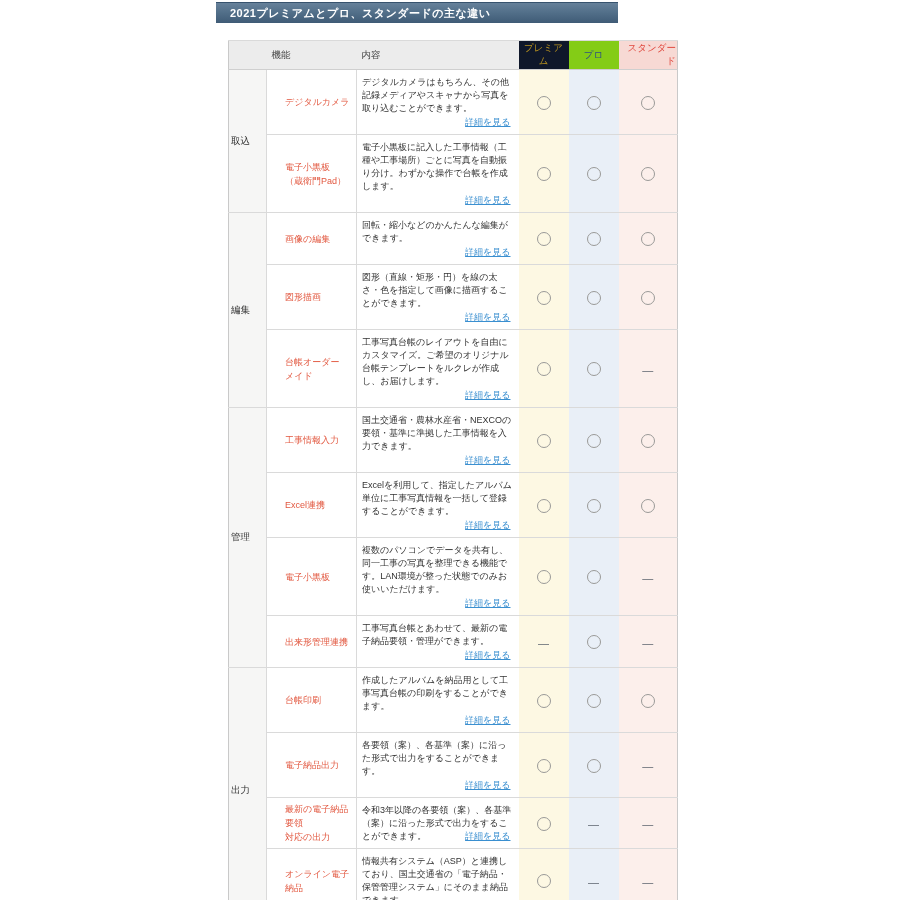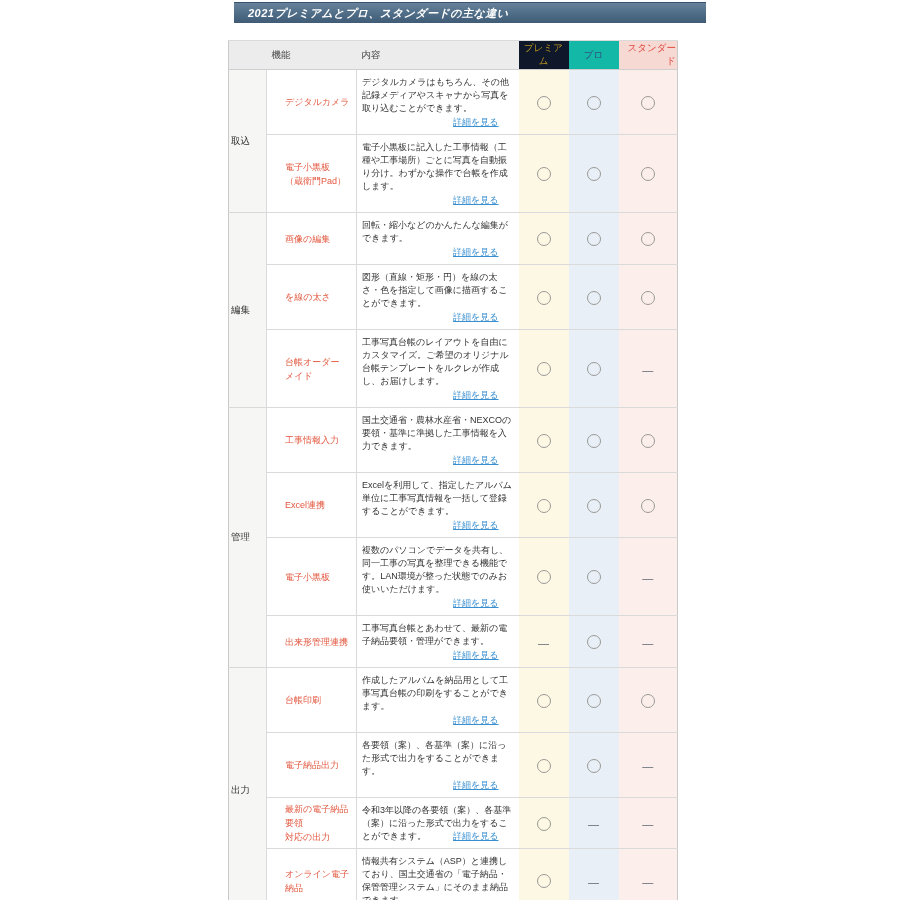--- a/index.html
+++ b/index.html
@@ -3,59 +3,59 @@
 <meta charset="utf-8">
 <style>
   html,body{margin:0;padding:0;background:#fff;}
   body{
     width:900px;height:900px;position:relative;overflow:hidden;
     font-family:"Liberation Sans","DejaVu Sans",sans-serif;
     -webkit-font-smoothing:antialiased;color:#333;
   }
   
   .title-bar{
-    position:absolute;left:234px;top:2px;width:472px;height:21px;
+    position:absolute;left:216px;top:2px;width:402px;height:21px;
     background:linear-gradient(180deg,#66819a 0%,#53708a 45%,#3f5b76 100%);
-    border-top:1px solid #37536e;box-sizing:border-box;font-style:italic;
+    border-top:1px solid #37536e;box-sizing:border-box;
   }
   .title-bar span{
     display:block;padding-left:14px;line-height:20px;
     color:#ffffff;font-size:11px;font-weight:bold;letter-spacing:.5px;
   }
   
   .tbl-wrap{position:absolute;left:228px;top:40px;}
   table{border-collapse:collapse;table-layout:fixed;width:449px;border:1px solid #c9c9c9;}
   col.c-group{width:38px;} col.c-feature{width:90px;} col.c-content{width:162px;}
   col.c-premium{width:50px;} col.c-pro{width:50px;} col.c-standard{width:59px;}
   th,td{border-top:1px solid #dadada;box-sizing:border-box;vertical-align:middle;}
   thead th{
     height:22px;background:#ececec;font-weight:normal;font-size:9.5px;color:#444;
     border-bottom:1px solid #cfcfcf;
   }
   th.h-feature,th.h-content{text-align:left;padding-left:5px;margin-top:44px;}
   th.h-plan{text-align:center;}
   th.h-premium{background:#0f172a;color:#b6901f;}
-  th.h-pro{background:#14b8a6;color:#2f5181;}
+  th.h-pro{background:#84cc16;color:#2f5181;}
   th.h-standard{background:#f7d9d4;color:#e0493f;text-align:right;}
   td.cell-group{
     background:#f6f6f5;text-align:left;font-size:9.5px;color:#333;
     border-right:1px solid #dadada;padding:2px;
   }
   td.cell-feature{
     background:#fff;border-right:1px solid #dadada;
     padding:4px 2px 4px 18px;
   }
   .feature-name{
     color:#e2573f;font-size:9px;line-height:14px;white-space:pre-line;display:block;
   }
   td.cell-content{background:#fff;padding:6px 4px 5px 5px;}
   .desc{font-size:9px;line-height:13px;color:#333;}
   .detail-link{
     display:block;text-align:right;color:#3a8fd0;font-size:9px;line-height:13px;
-    text-decoration:underline;cursor:pointer;margin-top:1px;margin-right:16px;
+    text-decoration:underline;cursor:pointer;margin-top:1px;margin-right:4px;
   }
   .detail-link.inline{display:inline-block;float:right;margin-top:0;}
   td.cell-mark{text-align:center;}
   td.col-premium{background:#fdf8e3;}
   td.col-pro{background:#e9eff7;}
   td.col-standard{background:#fcefeb;}
   .circle{
     display:inline-block;width:12px;height:12px;border:1px solid #9a9a98;
     border-radius:50%;vertical-align:middle;background:transparent;
   }
@@ -123,21 +123,21 @@
           <td class="cell-content">
             <div class="desc">回転・縮小などのかんたんな編集ができます。</div>
             <a class="detail-link">詳細を見る</a>
           </td>
           <td class="cell-mark col-premium"><span class="circle"></span></td>
           <td class="cell-mark col-pro"><span class="circle"></span></td>
           <td class="cell-mark col-standard"><span class="circle"></span></td>
         </tr>
         <tr>
           <td class="cell-feature">
-            <span class="feature-name">を線の太さ</span>
+            <span class="feature-name">図形描画</span>
           </td>
           <td class="cell-content">
             <div class="desc">図形（直線・矩形・円）を線の太さ・色を指定して画像に描画することができます。</div>
             <a class="detail-link">詳細を見る</a>
           </td>
           <td class="cell-mark col-premium"><span class="circle"></span></td>
           <td class="cell-mark col-pro"><span class="circle"></span></td>
           <td class="cell-mark col-standard"><span class="circle"></span></td>
         </tr>
         <tr>

